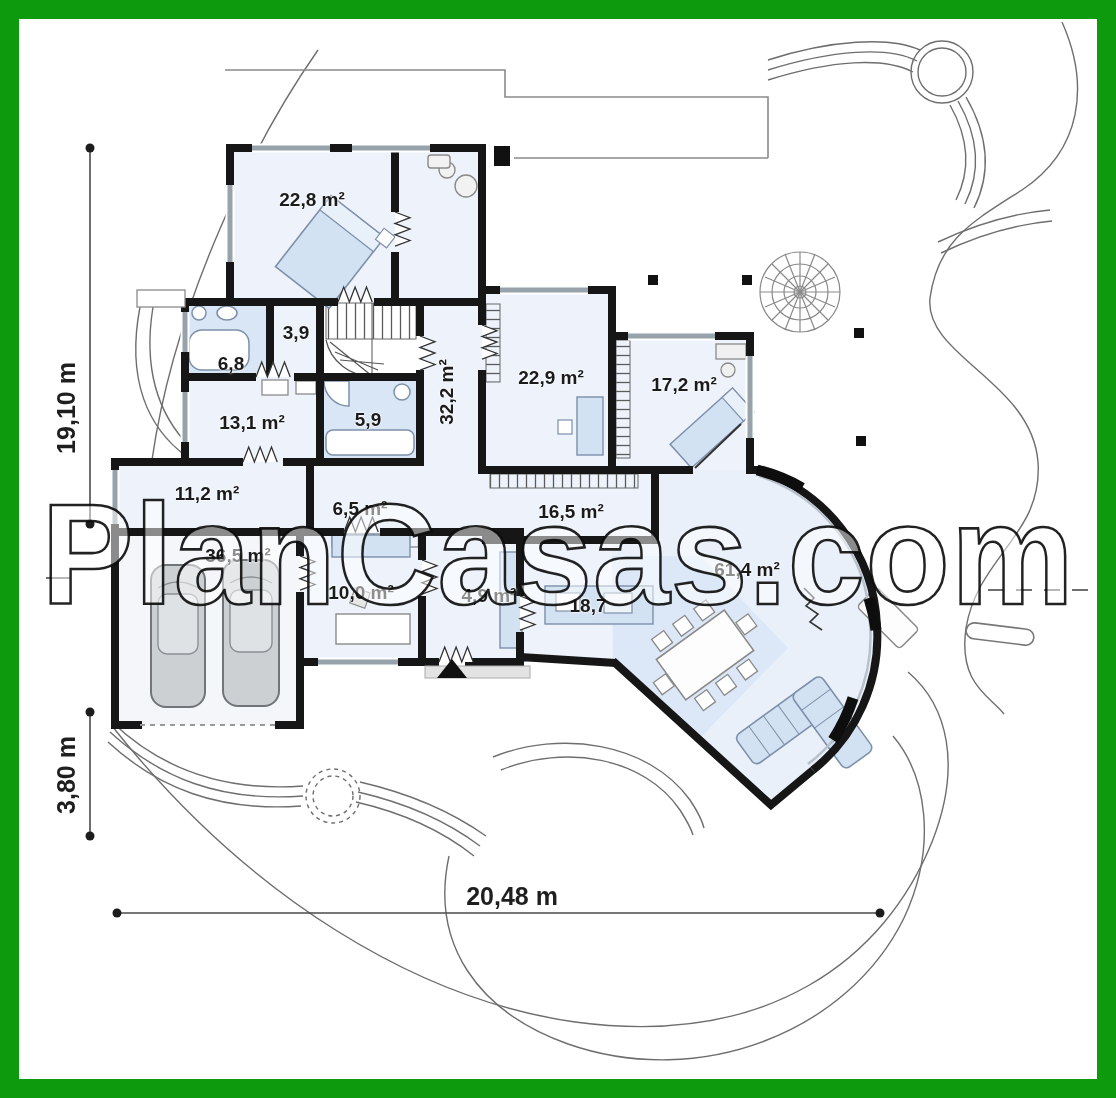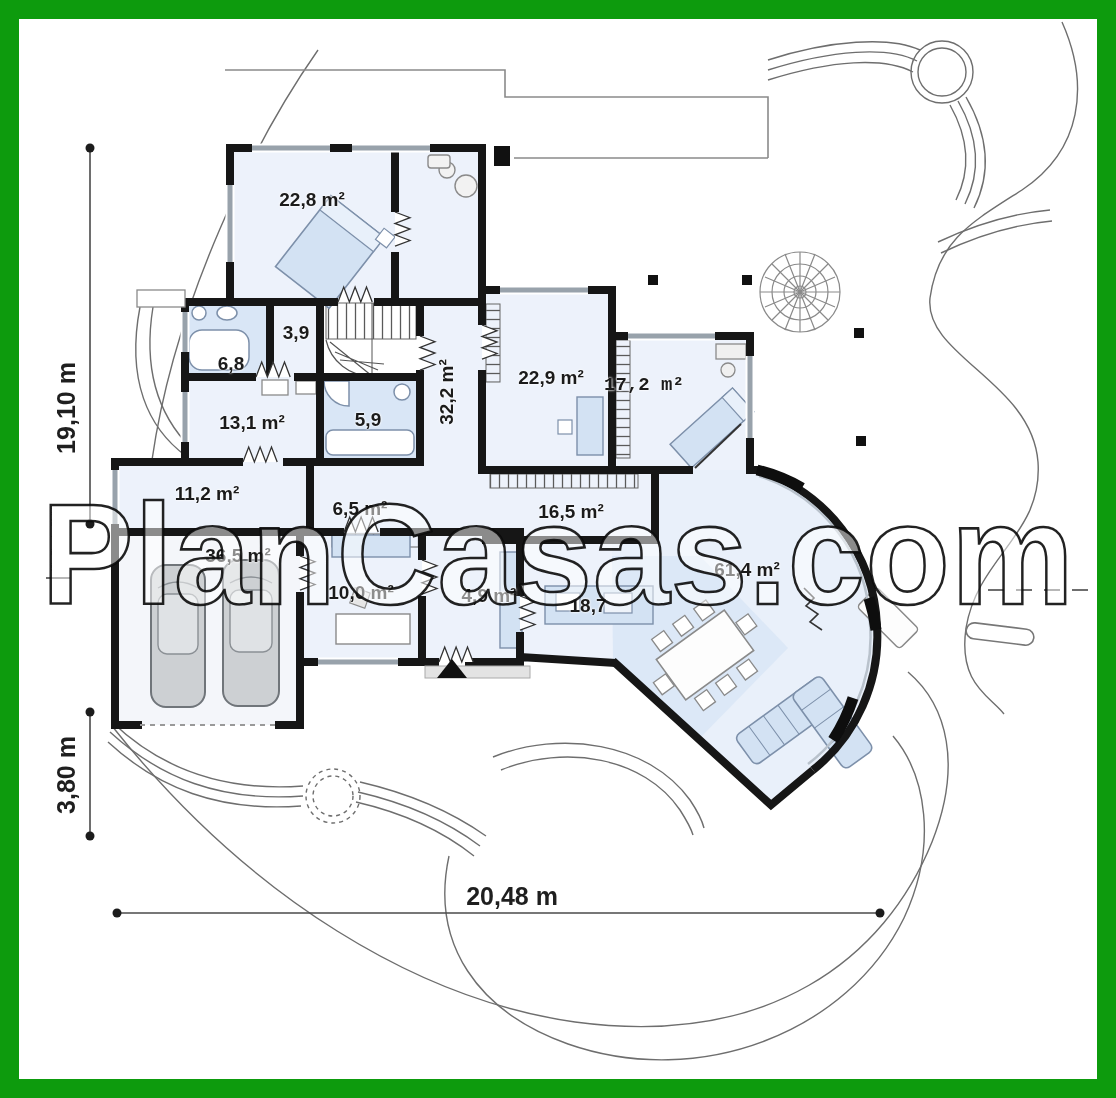--- a/index.html
+++ b/index.html
@@ -306,21 +306,21 @@
     </g>
   </g>
 </svg>
 
 <div id="labels">
       <div class="room-label" style="left: 312px; top: 200px; transform: translate(-50%, -50%) rotate(0deg);">22,8 m²</div>
       <div class="room-label" style="left: 231px; top: 328px; transform: translate(-50%, -50%) rotate(0deg); margin-top: 36px;">6,8</div>
       <div class="room-label" style="left: 296px; top: 333px; transform: translate(-50%, -50%) rotate(0deg);">3,9</div>
       <div class="room-label" style="left: 447px; top: 392px; transform: translate(-50%, -50%) rotate(-90deg);">32,2 m²</div>
       <div class="room-label" style="left: 551px; top: 366px; transform: translate(-50%, -50%) rotate(0deg); margin-top: 12px;">22,9 m²</div>
-      <div class="room-label" style="left: 644px; top: 385px; transform: translate(-50%, -50%) rotate(0deg); font-family: Liberation Mono, monospace;">17,2 m²</div>
+      <div class="room-label" style="left: 684px; top: 385px; transform: translate(-50%, -50%) rotate(0deg);">17,2 m²</div>
       <div class="room-label" style="left: 252px; top: 423px; transform: translate(-50%, -50%) rotate(0deg);">13,1 m²</div>
       <div class="room-label" style="left: 368px; top: 420px; transform: translate(-50%, -50%) rotate(0deg);">5,9</div>
       <div class="room-label" style="left: 207px; top: 494px; transform: translate(-50%, -50%) rotate(0deg);">11,2 m²</div>
       <div class="room-label" style="left: 360px; top: 509px; transform: translate(-50%, -50%) rotate(0deg);">6,5 m²</div>
       <div class="room-label" style="left: 571px; top: 512px; transform: translate(-50%, -50%) rotate(0deg);">16,5 m²</div>
       <div class="room-label" style="left: 238px; top: 556px; transform: translate(-50%, -50%) rotate(0deg);">36,5 m²</div>
       <div class="room-label" style="left: 361px; top: 593px; transform: translate(-50%, -50%) rotate(0deg);">10,0 m²</div>
       <div class="room-label" style="left: 489px; top: 596px; transform: translate(-50%, -50%) rotate(0deg);">4,9 m²</div>
       <div class="room-label" style="left: 588px; top: 606px; transform: translate(-50%, -50%) rotate(0deg);">18,7</div>
       <div class="room-label" style="left: 747px; top: 570px; transform: translate(-50%, -50%) rotate(0deg);">61,4 m²</div>

